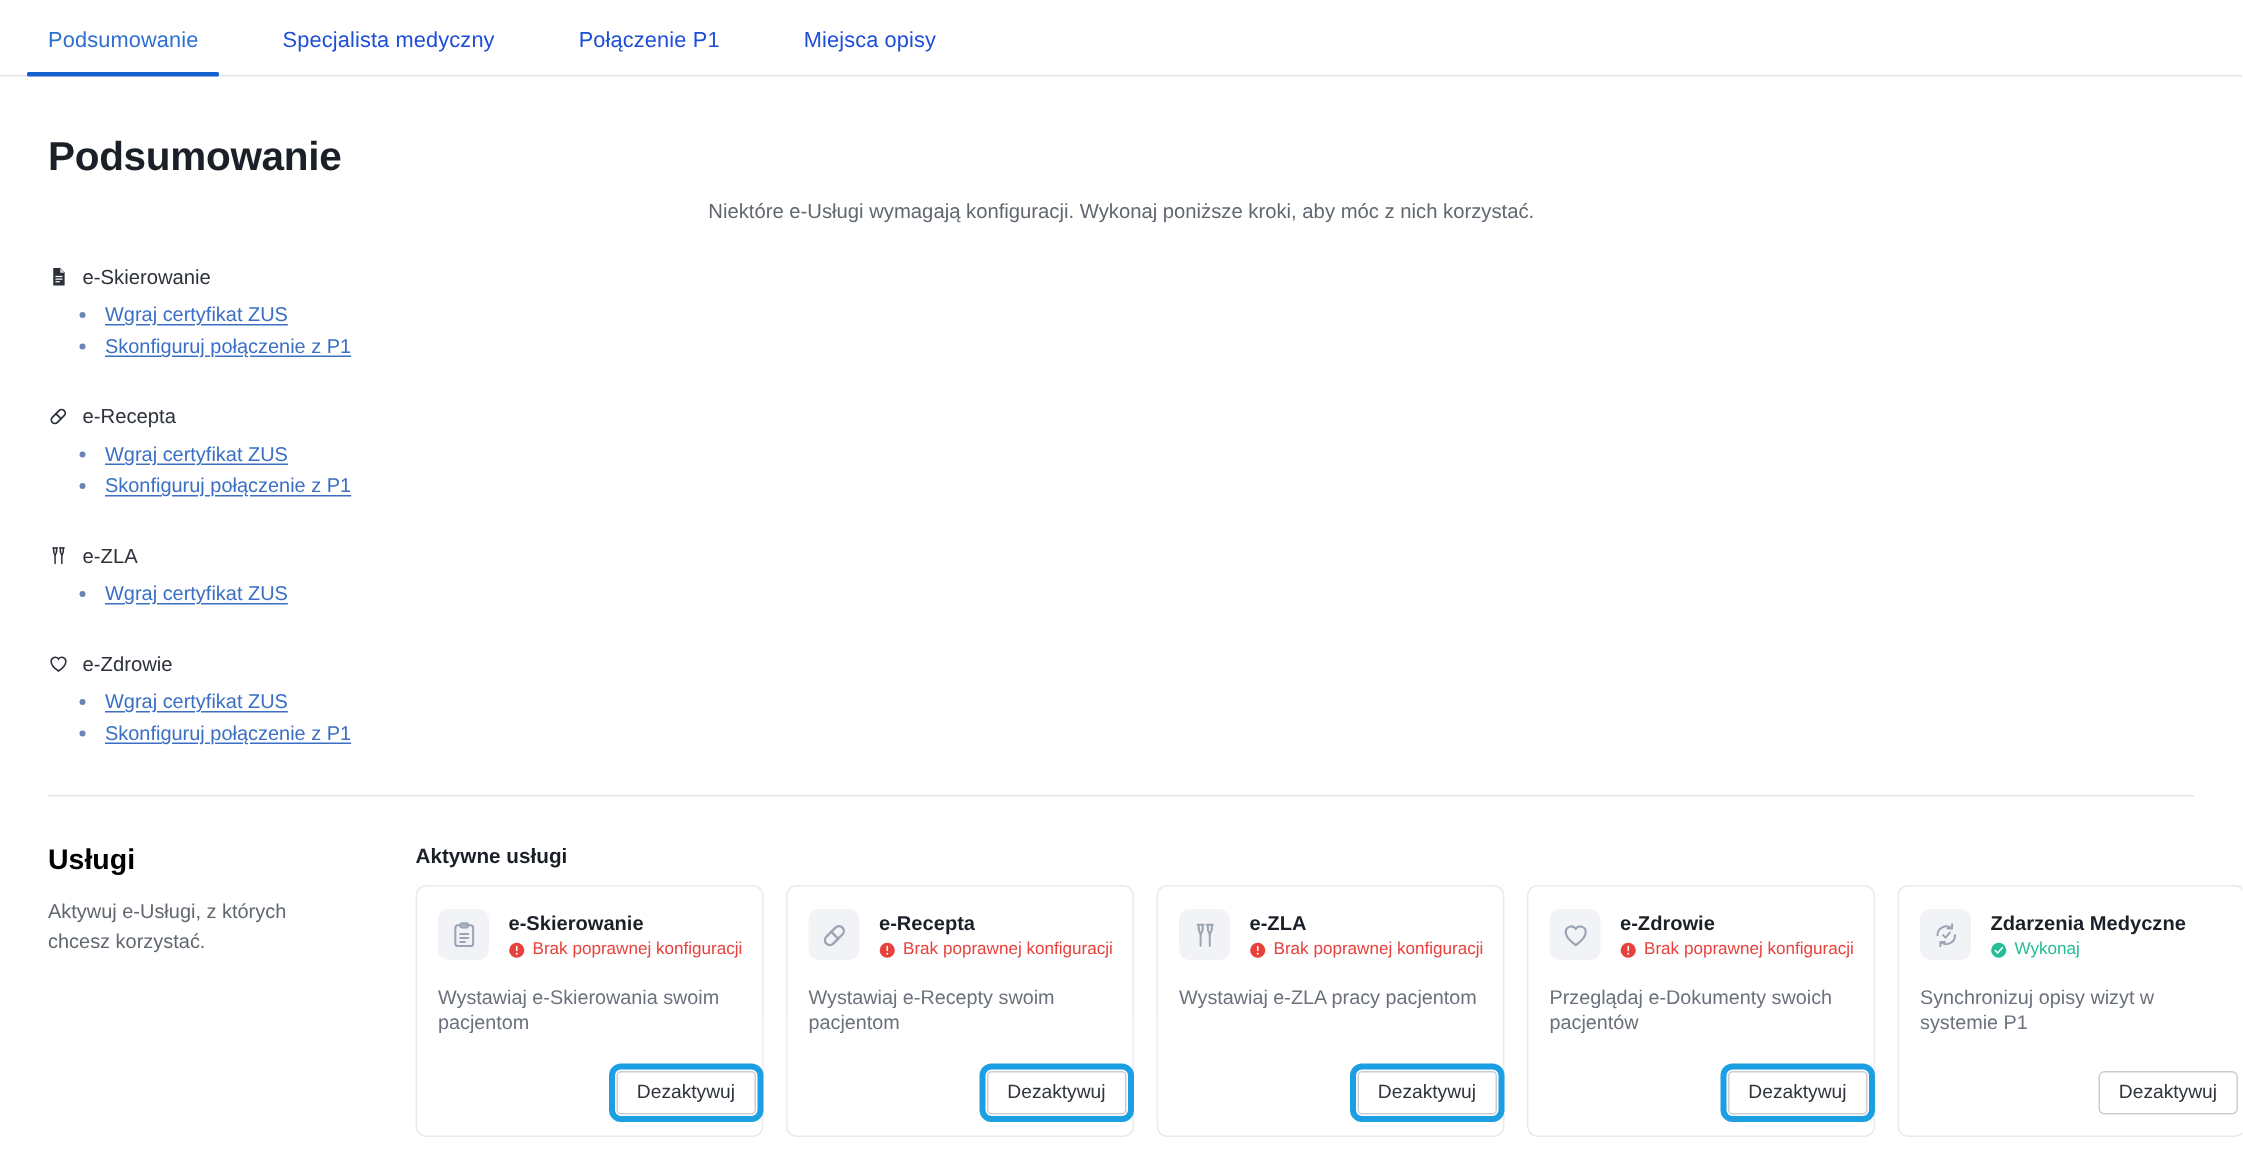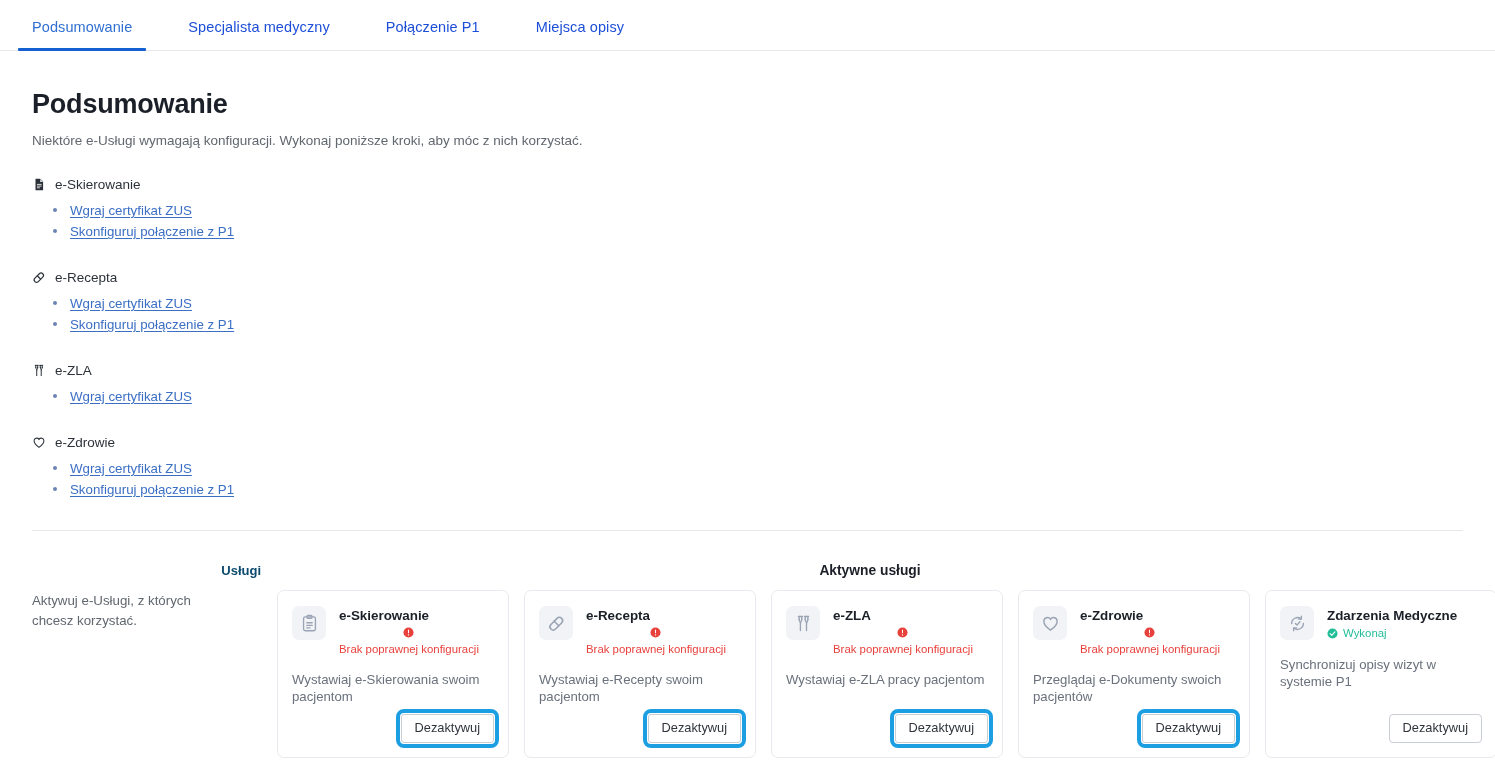--- a/index.html
+++ b/index.html
@@ -49,20 +49,21 @@
     font-size: 27px;
     font-weight: bold;
     letter-spacing: -.2px;
     margin: 38px 0 0 0;
     color: #1b1f27;
   }
   .subtitle {
     font-size: 13.5px;
     color: #61676f;
     margin: 13px 0 0 0;
+    text-align: center;
   }
 
   
   .config-list { margin-top: 27px; }
   .config-group { margin-bottom: 27px; }
   .config-group:last-child { margin-bottom: 0; }
   .group-head {
     display: flex;
     align-items: center;
     gap: 9px;
@@ -115,40 +116,38 @@
   .services {
     display: flex;
     margin-top: 32px;
   }
   .services-left {
     width: 245px;
     flex: 0 0 245px;
     padding-right: 16px;
   }
   .services-left h2 {
-    font-size: 13px;
+    font-size: 19px;
     font-weight: bold;
     margin: 0;
-    color: #0c4a6e;
-    text-align: right;
+    color: #000000;
   }
   .services-left p {
     font-size: 13.3px;
     color: #61676f;
     line-height: 20px;
     margin: 13px 0 0 0;
     max-width: 200px;
   }
   .services-right { flex: 1 1 auto; min-width: 0; }
   .services-right h3 {
     font-size: 13.8px;
     font-weight: bold;
     color: #1b1f27;
     margin: 0 0 12px 0;
-    text-align: center;
   }
 
   .cards {
     display: flex;
     gap: 1px;
   }
   .card {
     width: 232px;
     flex: 0 0 232px;
     height: 168px;
@@ -186,34 +185,34 @@
     white-space: nowrap;
   }
   .card-status {
     display: flex;
     align-items: center;
     gap: 5px;
     font-size: 11.4px;
     margin-top: 3px;
     white-space: nowrap;
   }
-  .card-status.error { color: #e8413c; flex-direction: column; }
+  .card-status.error { color: #e8413c; }
   .card-status.ok { color: #23bd98; }
   .status-dot { width: 11px; height: 11px; flex: 0 0 11px; display: block; }
 
   .card-desc {
     font-size: 13.2px;
     color: #6a717c;
     line-height: 17px;
     margin-top: 16px;
   }
 
   .card-footer {
     position: absolute;
-    right: 14px;
+    right: 4px;
     bottom: 14px;
   }
   .btn-deactivate {
     font-family: "Liberation Sans", sans-serif;
     font-size: 12.8px;
     color: #30343c;
     background: #fff;
     border: 1px solid #c9cdd4;
     border-radius: 4px;
     padding: 6px 13px 7px 13px;

